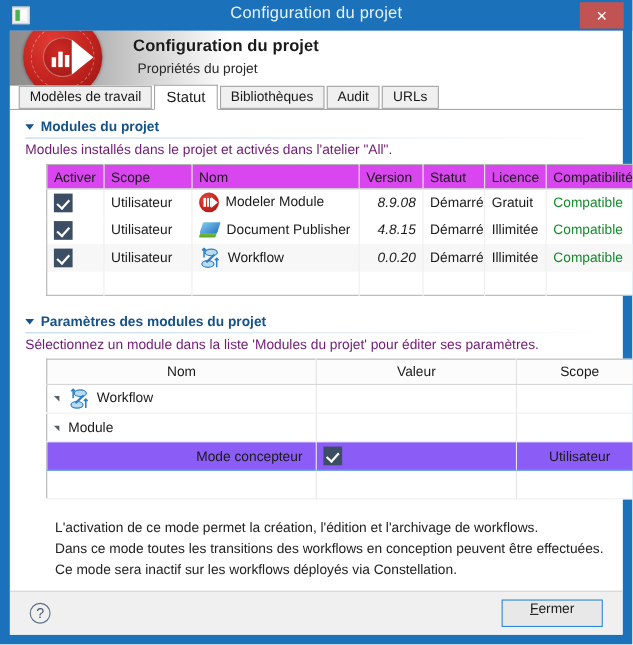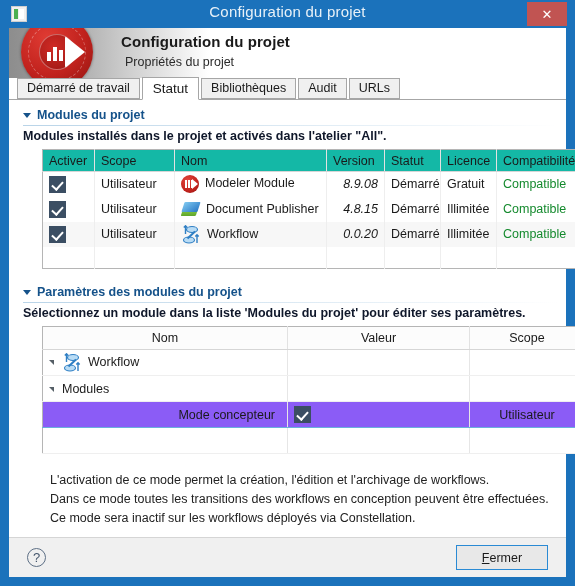--- a/index.html
+++ b/index.html
@@ -183,39 +183,39 @@
     border-right: 4.5px solid transparent;
     border-top: 5px solid #15528a;
     margin-right: 6px;
     cursor: pointer;
   }
   .section-title {
     font-size: 12.5px; font-weight: bold; color: #15528a;
   }
   .section-desc {
     padding: 5px 15px 6px 14px;
-    font-size: 12.5px; color: #0f172a; font-weight: bold;
+    font-size: 12.5px; color: #701a75;
   }
 
   
   table { border-collapse: collapse; font-size: 12.5px; color: #1a1a1a; }
 
   .grid-wrap { padding-left: 33px; }
   table.grid {
     width: 542px;
     table-layout: fixed;
     border: 1px solid #b5b5b5;
     background: #ffffff;
   }
   table.grid th {
     font-weight: normal;
     text-align: left;
     padding: 3px 6px;
     height: 22px;
-    background: #14b8a6;
+    background: #d946ef;
     border-right: 1px solid #e2e2e2;
     border-bottom: 1px solid #d6d6d6;
     color: #1a1a1a;
   }
   table.grid td {
     padding: 2px 6px;
     height: 25px;
     border-right: 1px solid #eeeeee;
     vertical-align: middle;
   }
@@ -346,21 +346,21 @@
     cursor: pointer;
   }
   .btn-close {
     position: absolute;
     right: 18px;
     width: 92px; height: 25px;
     background: #e8e8e8;
     border: 1px solid #2a8ad4;
     font-size: 12.5px;
     color: #1a1a1a;
-    display:flex; align-items:center; justify-content:center;
+    display:flex; justify-content:center;
     cursor: pointer;
   }
   .btn-close u { text-decoration: underline; }
 </style>
 </head>
 <body>
 
 <div class="window">
 
   <div class="titlebar">
@@ -382,21 +382,21 @@
           </div>
         <div class="wedge"></div>
       </div>
       <div class="banner-text">
         <div class="banner-title">Configuration du projet</div>
         <div class="banner-sub">Propriétés du projet</div>
       </div>
     </div>
 
     <div class="tabstrip">
-      <div class="tab">Démarré de travail</div>
+      <div class="tab">Modèles de travail</div>
       <div class="tab active">Statut</div>
       <div class="tab">Bibliothèques</div>
       <div class="tab">Audit</div>
       <div class="tab">URLs</div>
     </div>
 
     <div class="body">
 
       <div class="section-header">
         <div class="tri"></div>
@@ -512,21 +512,21 @@
                     <path d="M16 18 L16 10 M14.3 11.6 L16 9.8 L17.7 11.6" stroke="#2f7fc4" stroke-width="1.4" fill="none"></path>
                     <path d="M14 6.5 L6.5 13.5" stroke="#2f7fc4" stroke-width="2" fill="none"></path>
                   </svg>
                 </span><span>Workflow</span>
               </td>
               <td></td>
               <td></td>
             </tr>
             <tr>
               <td class="p-name-lvl2">
-                <span class="expander"></span><span>Modules</span>
+                <span class="expander"></span><span>Module</span>
               </td>
               <td></td>
               <td></td>
             </tr>
             <tr class="selected">
               <td style="text-align:right;padding-right:12px">
                 <span>Mode concepteur</span>
               </td>
               <td><span class="cb"></span></td>
               <td class="p-scope">Utilisateur</td>

